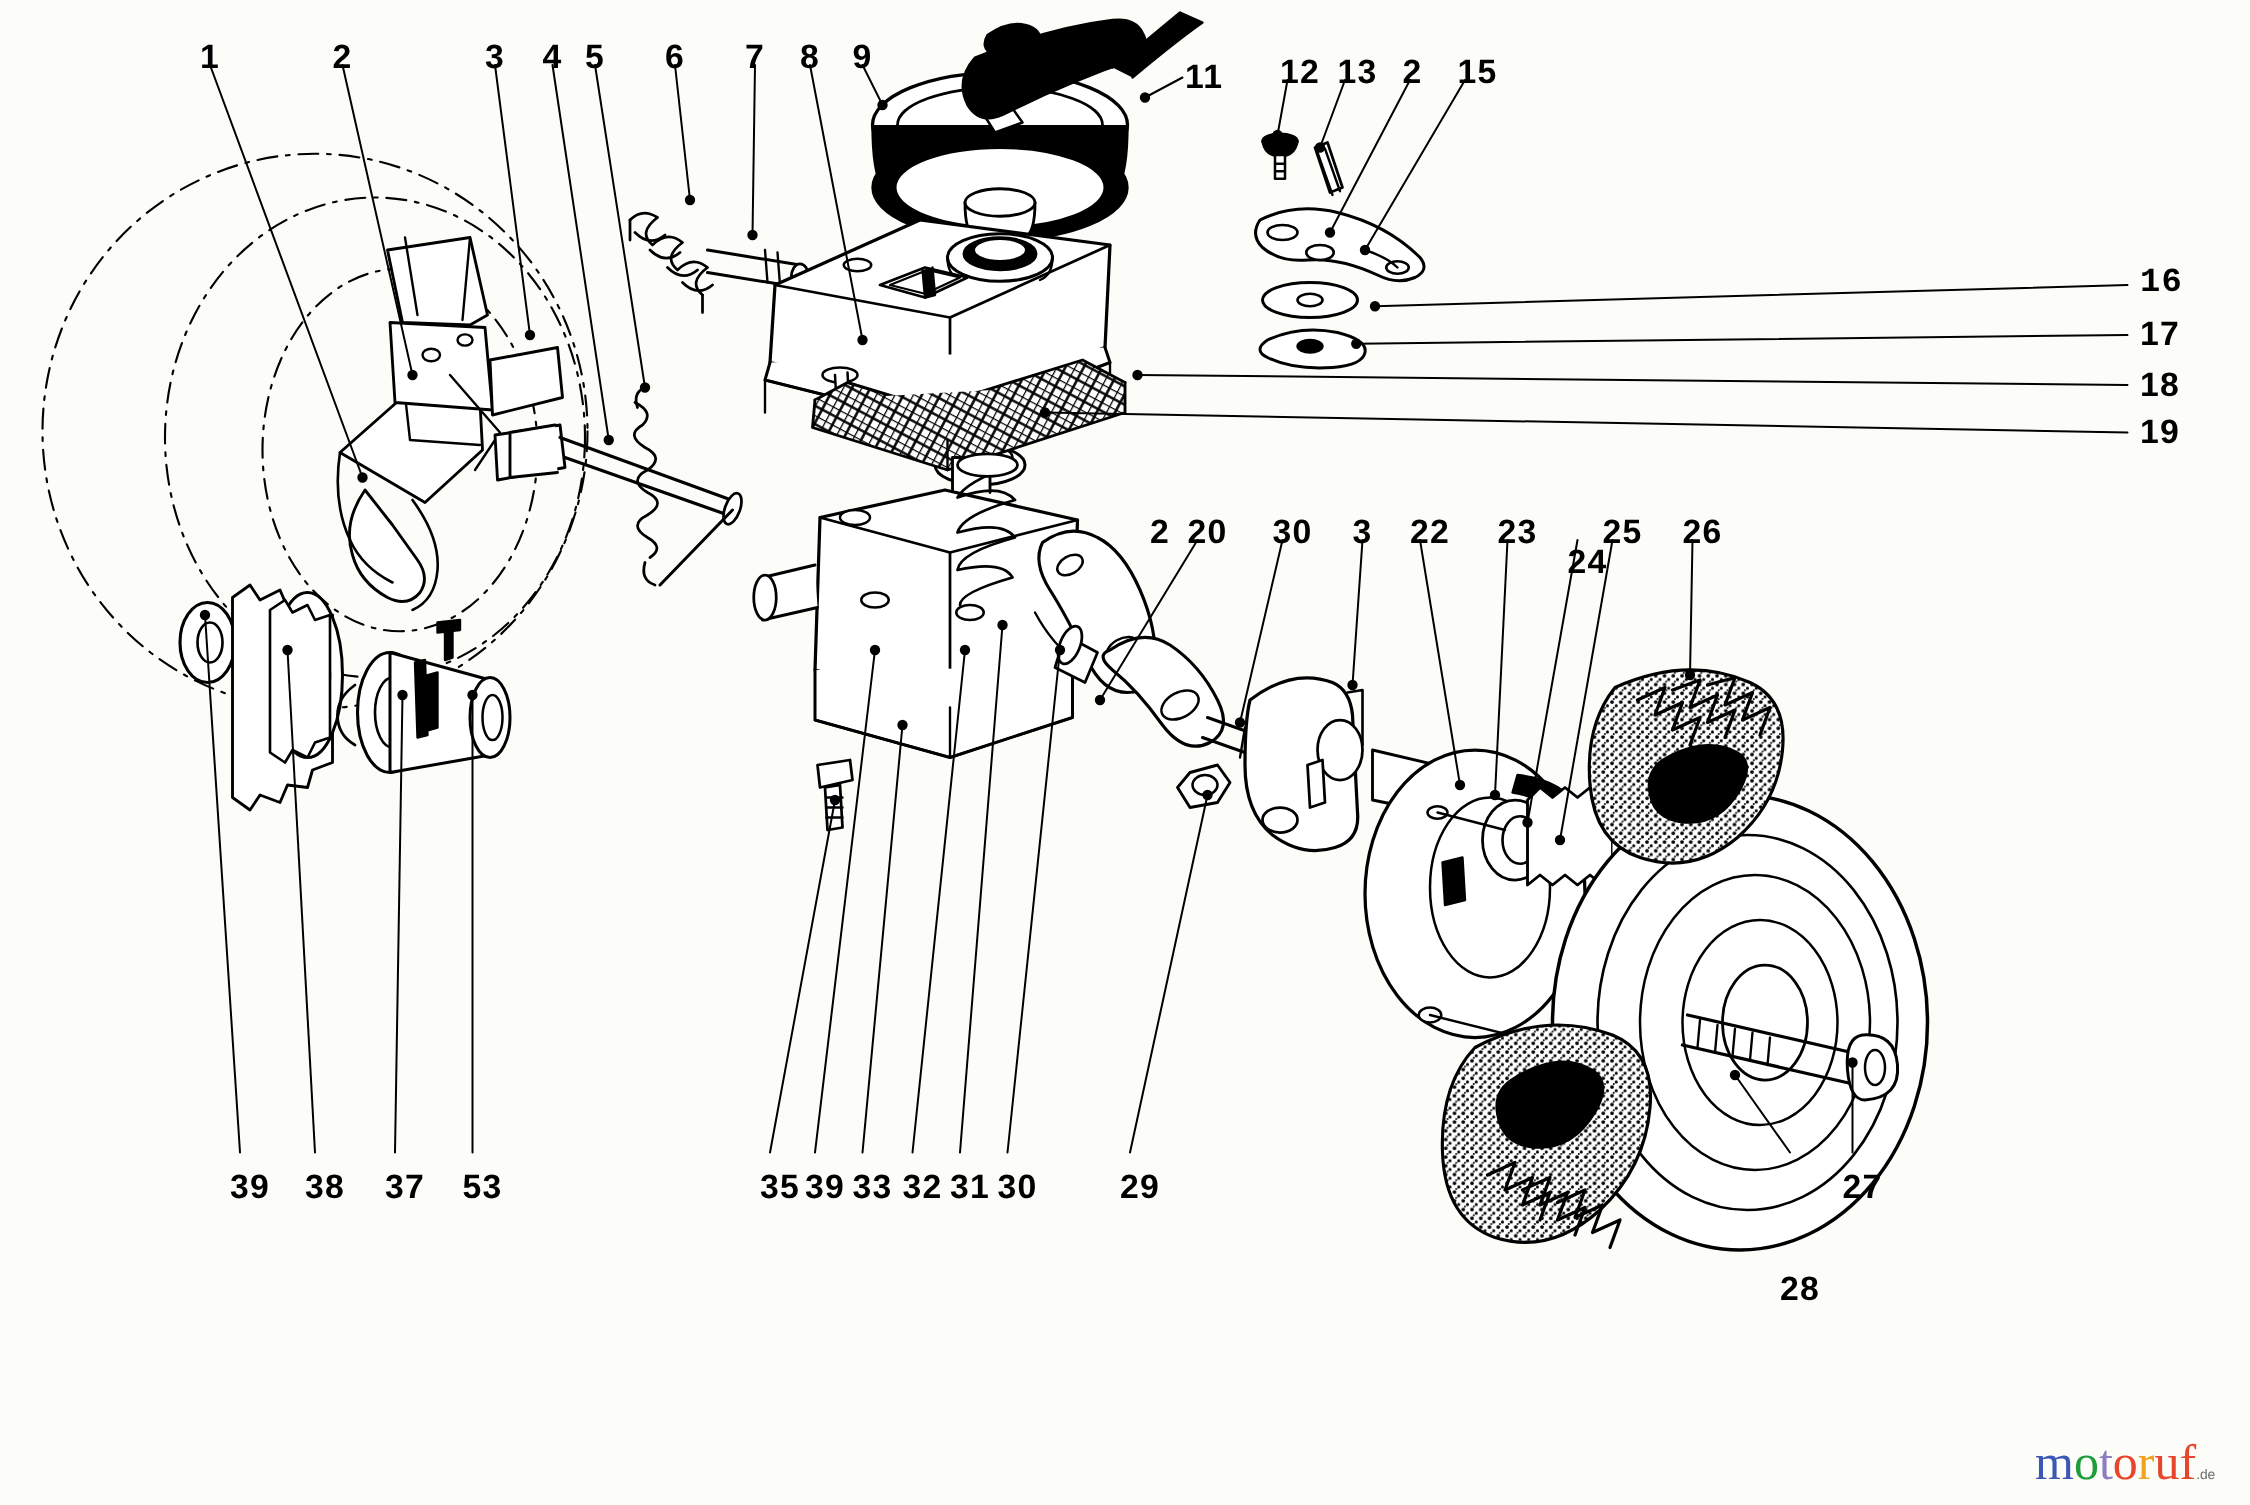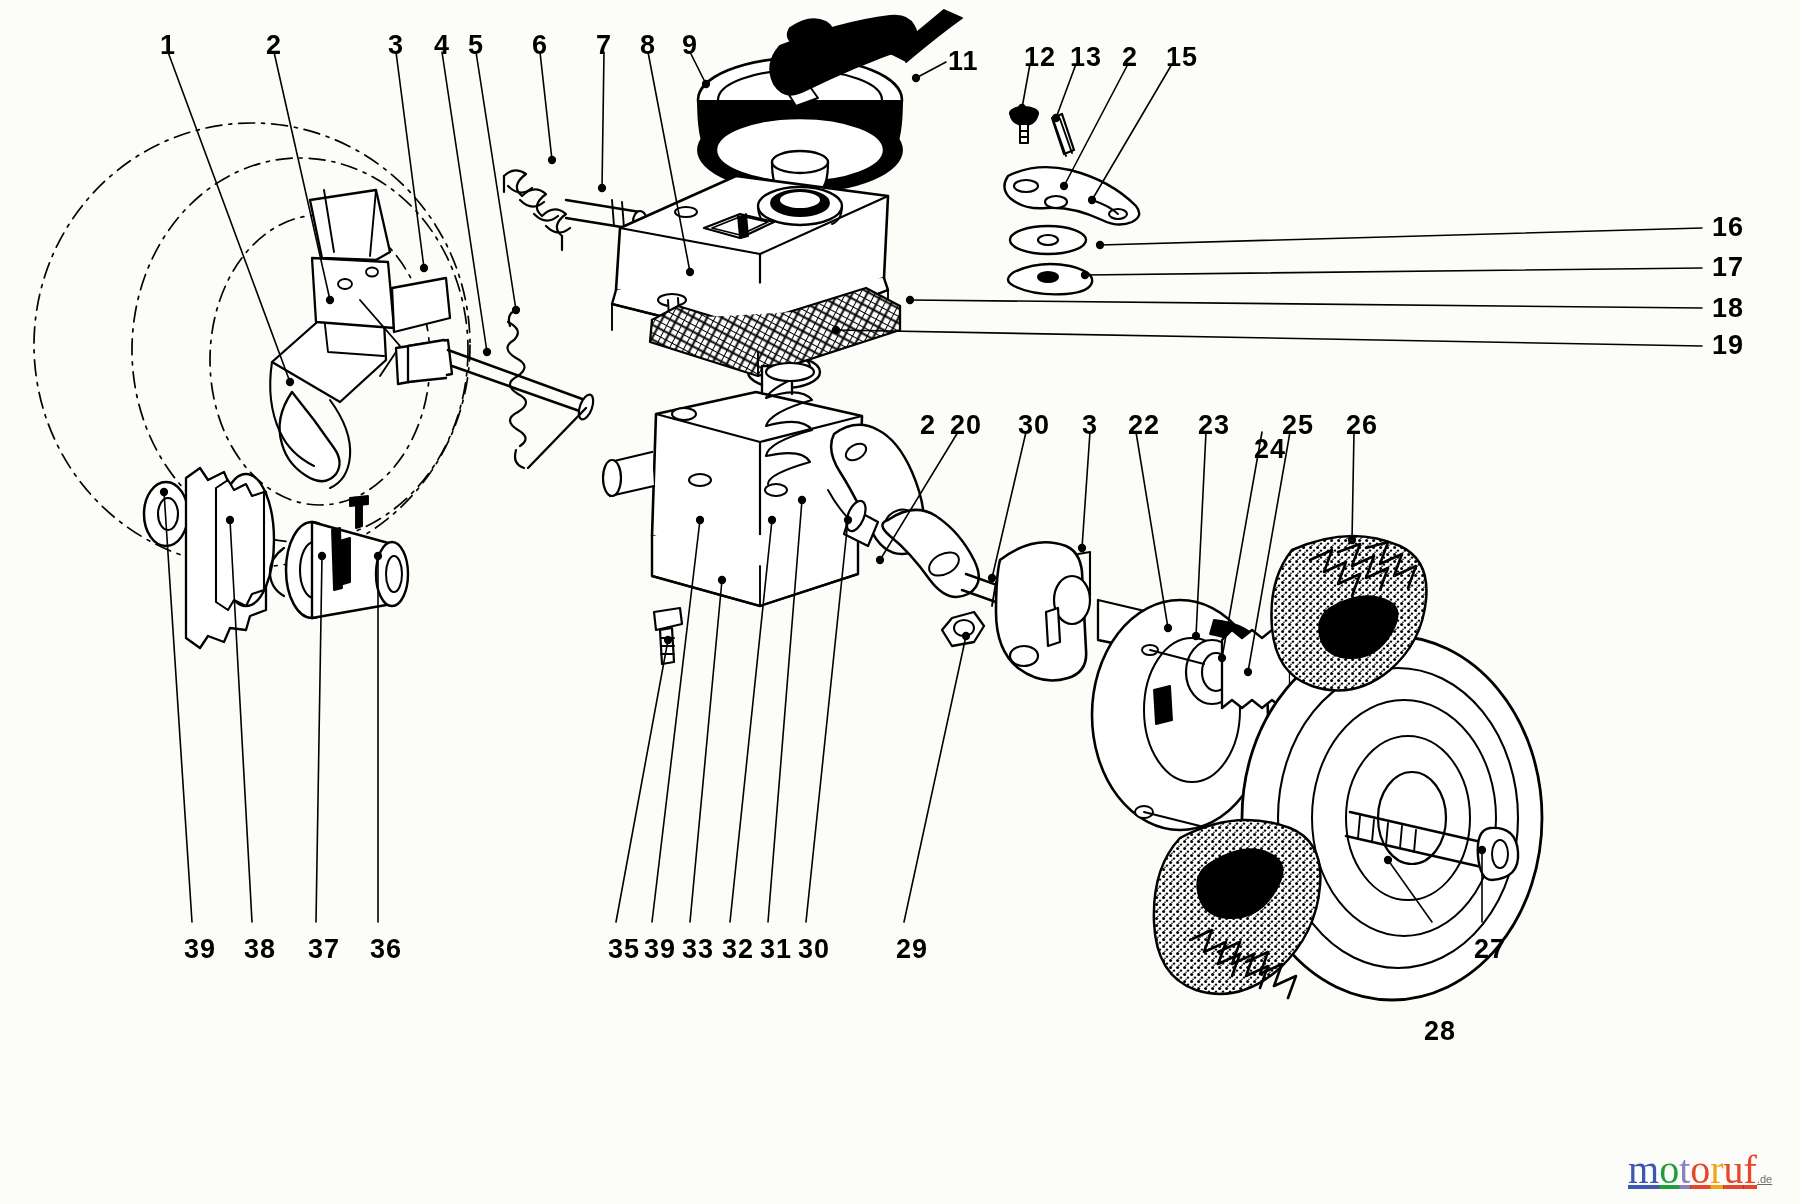--- a/index.html
+++ b/index.html
@@ -4,21 +4,21 @@
 <style>
   html,body{margin:0;padding:0;background:#fbfbf7;}
   #page{position:relative;width:1800px;height:1204px;background:#fcfcf8;
         font-family:"Liberation Sans",sans-serif;overflow:hidden;}
   #art{position:absolute;left:0;top:0;width:1800px;height:1204px;}
   .lbl{position:absolute;font-family:"Liberation Sans",sans-serif;
        font-weight:bold;font-size:27px;color:#000;letter-spacing:1px;
        white-space:nowrap;line-height:1;}
   .wm{position:absolute;left:1628px;top:1150px;font-family:"Liberation Serif",serif;
       font-size:40px;line-height:1;white-space:nowrap;}
-  .wm span{font-weight:400;text-decoration:underline;}
+  .wm span{font-weight:400;}
   .wm .dot{font-size:11px;color:#6b6b6b;font-family:"Liberation Sans",sans-serif;}
 </style>
 </head>
 <body>
 
 <div id="page">
 
   <svg id="art" viewBox="0 0 1800 1204">
     <defs>
       <pattern id="mesh" width="13" height="13" patternUnits="userSpaceOnUse" patternTransform="rotate(28)">
@@ -412,37 +412,37 @@
       <div class="lbl" style="left: 532px; top: 32px;">6</div>
       <div class="lbl" style="left: 596px; top: 32px;">7</div>
       <div class="lbl" style="left: 640px; top: 32px;">8</div>
       <div class="lbl" style="left: 682px; top: 32px;">9</div>
       <div class="lbl" style="left: 842px; top: 30px;">10</div>
       <div class="lbl" style="left: 948px; top: 48px;">11</div>
       <div class="lbl" style="left: 1024px; top: 44px;">12</div>
       <div class="lbl" style="left: 1070px; top: 44px;">13</div>
       <div class="lbl" style="left: 1122px; top: 44px;">2</div>
       <div class="lbl" style="left: 1166px; top: 44px;">15</div>
-      <div class="lbl" style="left: 1712px; top: 214px;">16</div>
+      <div class="lbl" style="left: 1712px; top: 214px; font-family: Liberation Mono, monospace;">16</div>
       <div class="lbl" style="left: 1712px; top: 254px;">17</div>
       <div class="lbl" style="left: 1712px; top: 295px;">18</div>
       <div class="lbl" style="left: 1712px; top: 332px;">19</div>
       <div class="lbl" style="left: 920px; top: 412px;">2</div>
       <div class="lbl" style="left: 950px; top: 412px;">20</div>
       <div class="lbl" style="left: 1018px; top: 412px;">30</div>
       <div class="lbl" style="left: 1082px; top: 412px;">3</div>
       <div class="lbl" style="left: 1128px; top: 412px;">22</div>
       <div class="lbl" style="left: 1198px; top: 412px;">23</div>
       <div class="lbl" style="left: 1254px; top: 436px;">24</div>
       <div class="lbl" style="left: 1282px; top: 412px;">25</div>
       <div class="lbl" style="left: 1346px; top: 412px;">26</div>
       <div class="lbl" style="left: 184px; top: 936px;">39</div>
       <div class="lbl" style="left: 244px; top: 936px;">38</div>
       <div class="lbl" style="left: 308px; top: 936px;">37</div>
-      <div class="lbl" style="left: 370px; top: 936px;">36</div>
+      <div class="lbl" style="left: 370px; top: 936px;">53</div>
       <div class="lbl" style="left: 608px; top: 936px;">35</div>
       <div class="lbl" style="left: 644px; top: 936px;">39</div>
       <div class="lbl" style="left: 682px; top: 936px;">33</div>
       <div class="lbl" style="left: 722px; top: 936px;">32</div>
       <div class="lbl" style="left: 760px; top: 936px;">31</div>
       <div class="lbl" style="left: 798px; top: 936px;">30</div>
       <div class="lbl" style="left: 896px; top: 936px;">29</div>
       <div class="lbl" style="left: 1424px; top: 970px; margin-top: 48px;">28</div>
       <div class="lbl" style="left: 1474px; top: 936px;">27</div>
     </div>

